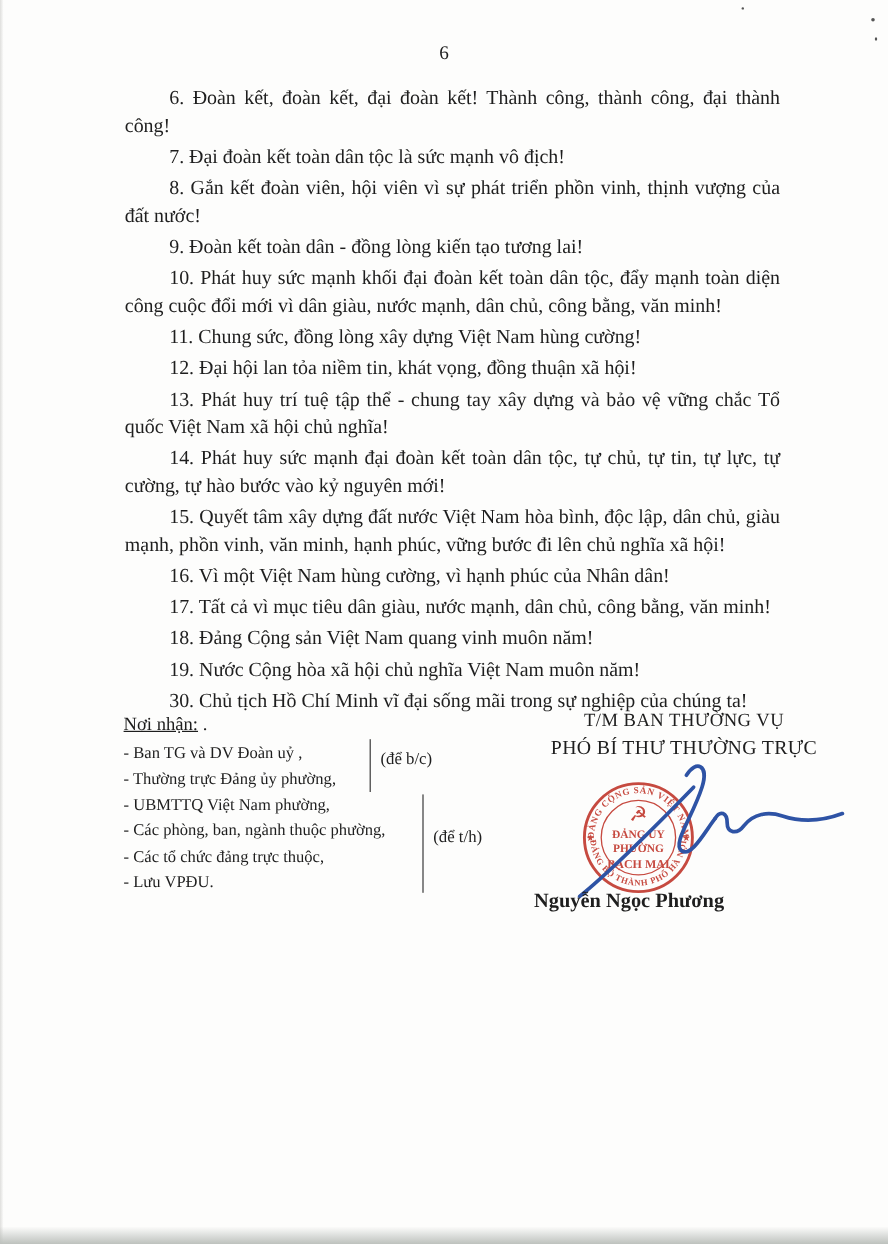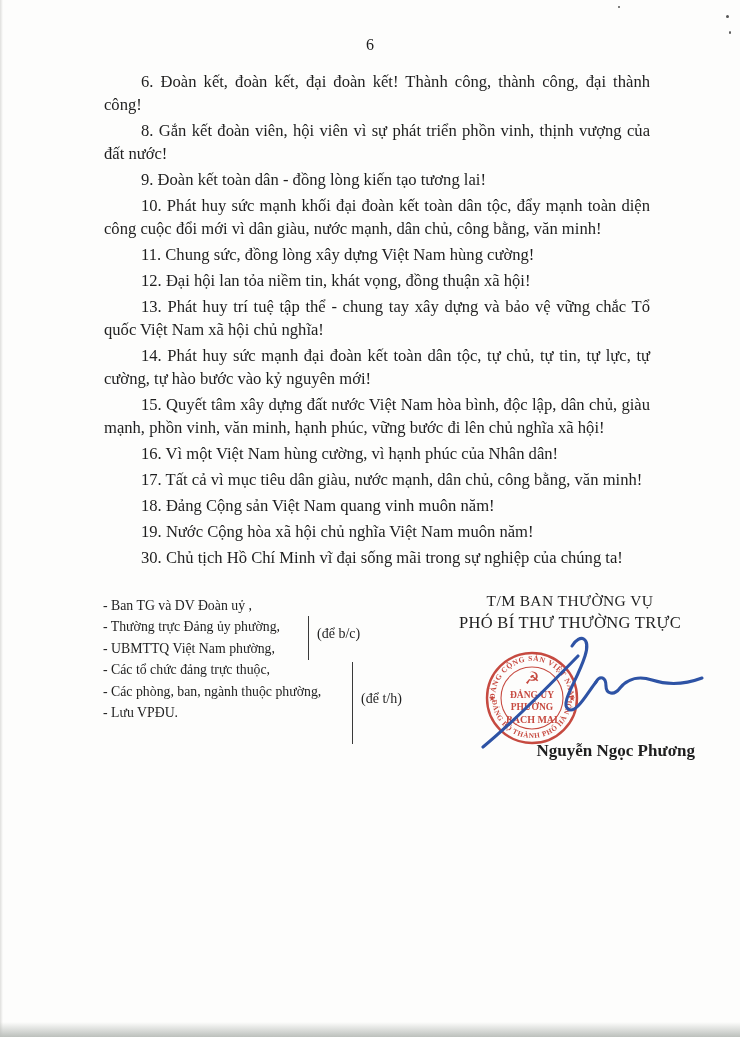--- a/index.html
+++ b/index.html
@@ -52,21 +52,21 @@
 
   
   .sign-block{
     position:absolute;left:445px;top:592px;width:250px;
     text-align:center;
   }
   .sign-authority{font-size:15.5px;font-weight:normal;letter-spacing:.4px;margin:0;}
   .sign-title{font-size:16.5px;margin:3px 0 0 0;letter-spacing:.3px;}
   .signer-name{
     position:absolute;left:445px;top:741px;width:250px;
-    text-align:right;font-size:17px;font-weight:bold;margin:0;
+    text-align:left;font-size:17px;font-weight:bold;margin:0;
   }
   .stamp-svg{position:absolute;left:472px;top:638px;width:120px;height:120px;opacity:.92;}
   .stamp-ring-text{font-family:"Liberation Serif","DejaVu Serif",serif;font-weight:bold;letter-spacing:.6px;}
   .stamp-center-text{font-family:"Liberation Serif","DejaVu Serif",serif;font-weight:bold;}
   .hammer-sickle{font-family:"DejaVu Sans",sans-serif;}
   .signature-svg{position:absolute;left:430px;top:628px;width:280px;height:132px;}
 </style>
 </head>
 <body>
 
@@ -74,41 +74,43 @@
 
   <div class="scan-left-edge"></div>
   <div class="speck s1"></div>
   <div class="speck s2"></div>
   <div class="speck s3"></div>
 
   <div class="page-number">6</div>
 
   <div class="slogans">
     <p class="slogan">6. Đoàn kết, đoàn kết, đại đoàn kết! Thành công, thành công, đại thành công!</p>
+    <p class="slogan">7. Đại đoàn kết toàn dân tộc là sức mạnh vô địch!</p>
     <p class="slogan">8. Gắn kết đoàn viên, hội viên vì sự phát triển phồn vinh, thịnh vượng của đất nước!</p>
     <p class="slogan">9. Đoàn kết toàn dân - đồng lòng kiến tạo tương lai!</p>
     <p class="slogan">10. Phát huy sức mạnh khối đại đoàn kết toàn dân tộc, đẩy mạnh toàn diện công cuộc đổi mới vì dân giàu, nước mạnh, dân chủ, công bằng, văn minh!</p>
     <p class="slogan">11. Chung sức, đồng lòng xây dựng Việt Nam hùng cường!</p>
     <p class="slogan">12. Đại hội lan tỏa niềm tin, khát vọng, đồng thuận xã hội!</p>
     <p class="slogan">13. Phát huy trí tuệ tập thể - chung tay xây dựng và bảo vệ vững chắc Tổ quốc Việt Nam xã hội chủ nghĩa!</p>
     <p class="slogan">14. Phát huy sức mạnh đại đoàn kết toàn dân tộc, tự chủ, tự tin, tự lực, tự cường, tự hào bước vào kỷ nguyên mới!</p>
     <p class="slogan">15. Quyết tâm xây dựng đất nước Việt Nam hòa bình, độc lập, dân chủ, giàu mạnh, phồn vinh, văn minh, hạnh phúc, vững bước đi lên chủ nghĩa xã hội!</p>
     <p class="slogan">16. Vì một Việt Nam hùng cường, vì hạnh phúc của Nhân dân!</p>
     <p class="slogan">17. Tất cả vì mục tiêu dân giàu, nước mạnh, dân chủ, công bằng, văn minh!</p>
     <p class="slogan">18. Đảng Cộng sản Việt Nam quang vinh muôn năm!</p>
     <p class="slogan">19. Nước Cộng hòa xã hội chủ nghĩa Việt Nam muôn năm!</p>
     <p class="slogan">30. Chủ tịch Hồ Chí Minh vĩ đại sống mãi trong sự nghiệp của chúng ta!</p>
   </div>
 
   <div class="recipients">
+    <p class="recipients-heading"><span class="u">Nơi nhận:</span><span> .</span></p>
     <p class="recipient-item">- Ban TG và DV Đoàn uỷ ,</p>
     <p class="recipient-item">- Thường trực Đảng ủy phường,</p>
     <p class="recipient-item">- UBMTTQ Việt Nam phường,</p>
+    <p class="recipient-item">- Các phòng, ban, ngành thuộc phường,</p>
     <p class="recipient-item">- Các tổ chức đảng trực thuộc,</p>
-    <p class="recipient-item">- Các phòng, ban, ngành thuộc phường,</p>
     <p class="recipient-item">- Lưu VPĐU.</p>
   </div>
   <div class="bracket bracket-1"></div>
   <div class="bracket-label bracket-label-1">(để b/c)</div>
   <div class="bracket bracket-2"></div>
   <div class="bracket-label bracket-label-2">(để t/h)</div>
 
   <div class="sign-block">
     <p class="sign-authority">T/M BAN THƯỜNG VỤ</p>
     <p class="sign-title">PHÓ BÍ THƯ THƯỜNG TRỰC</p>

